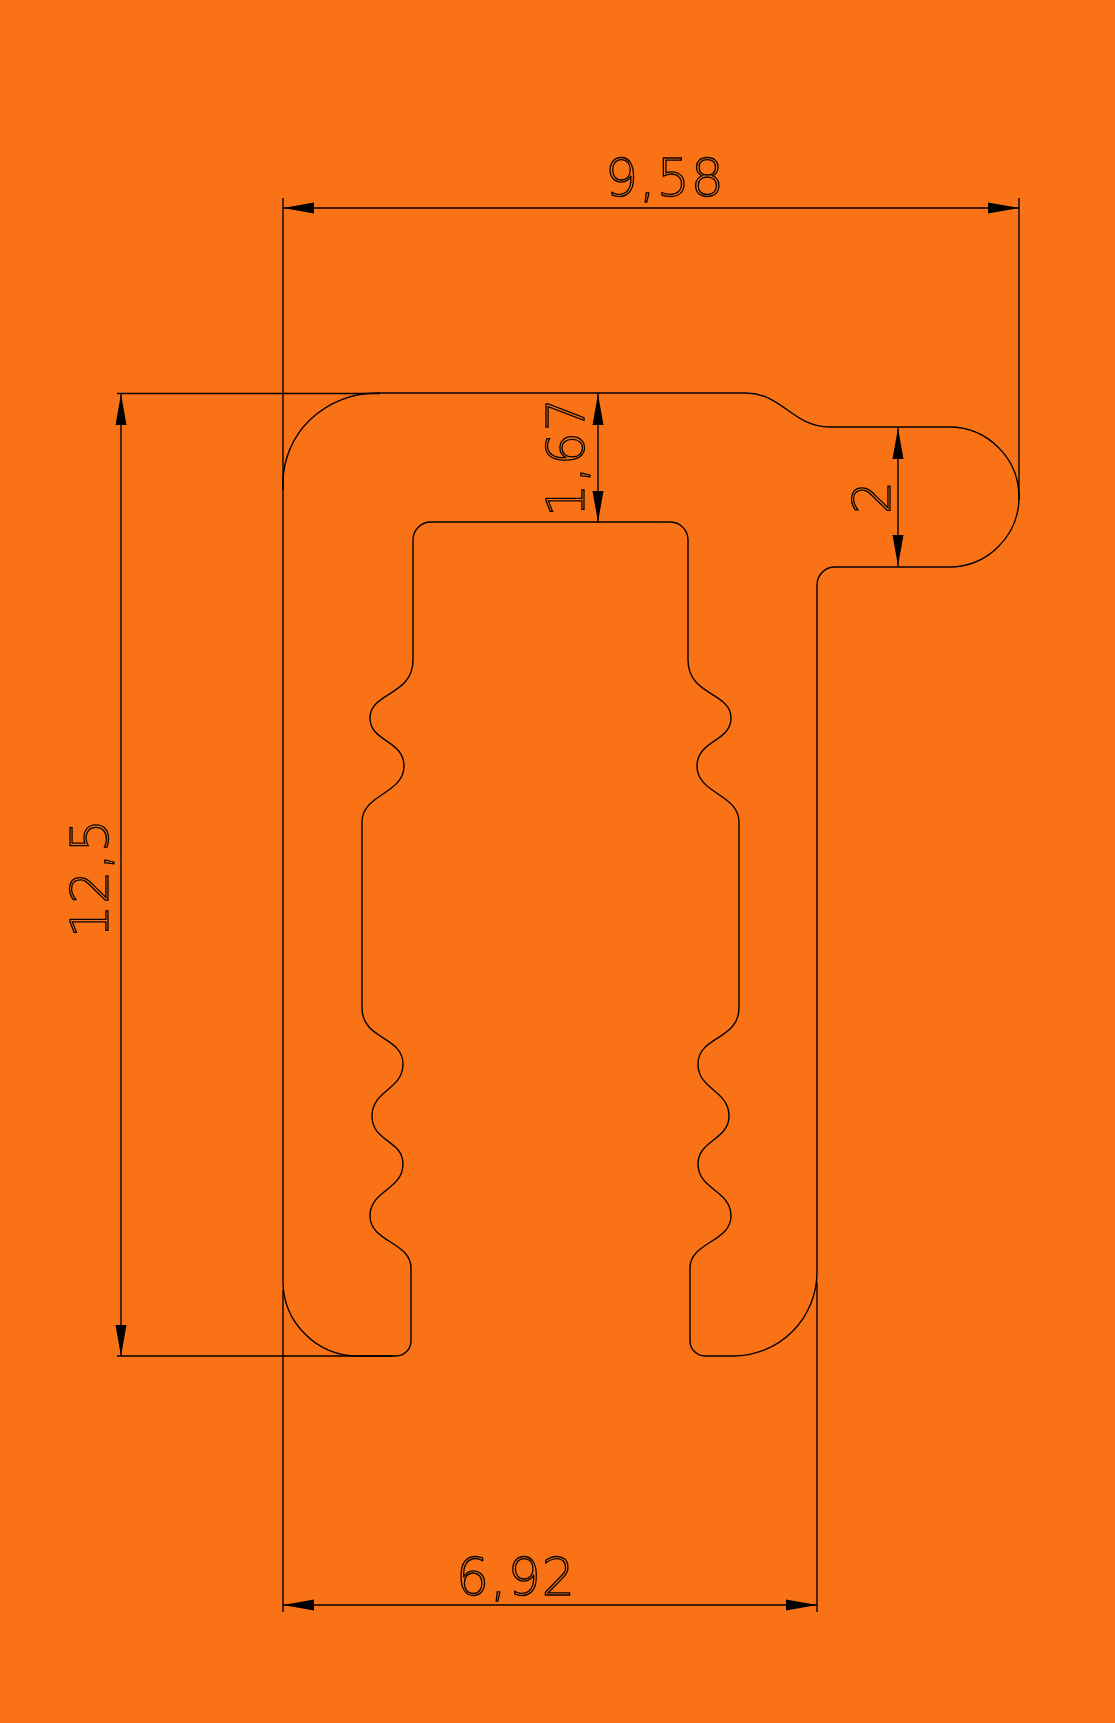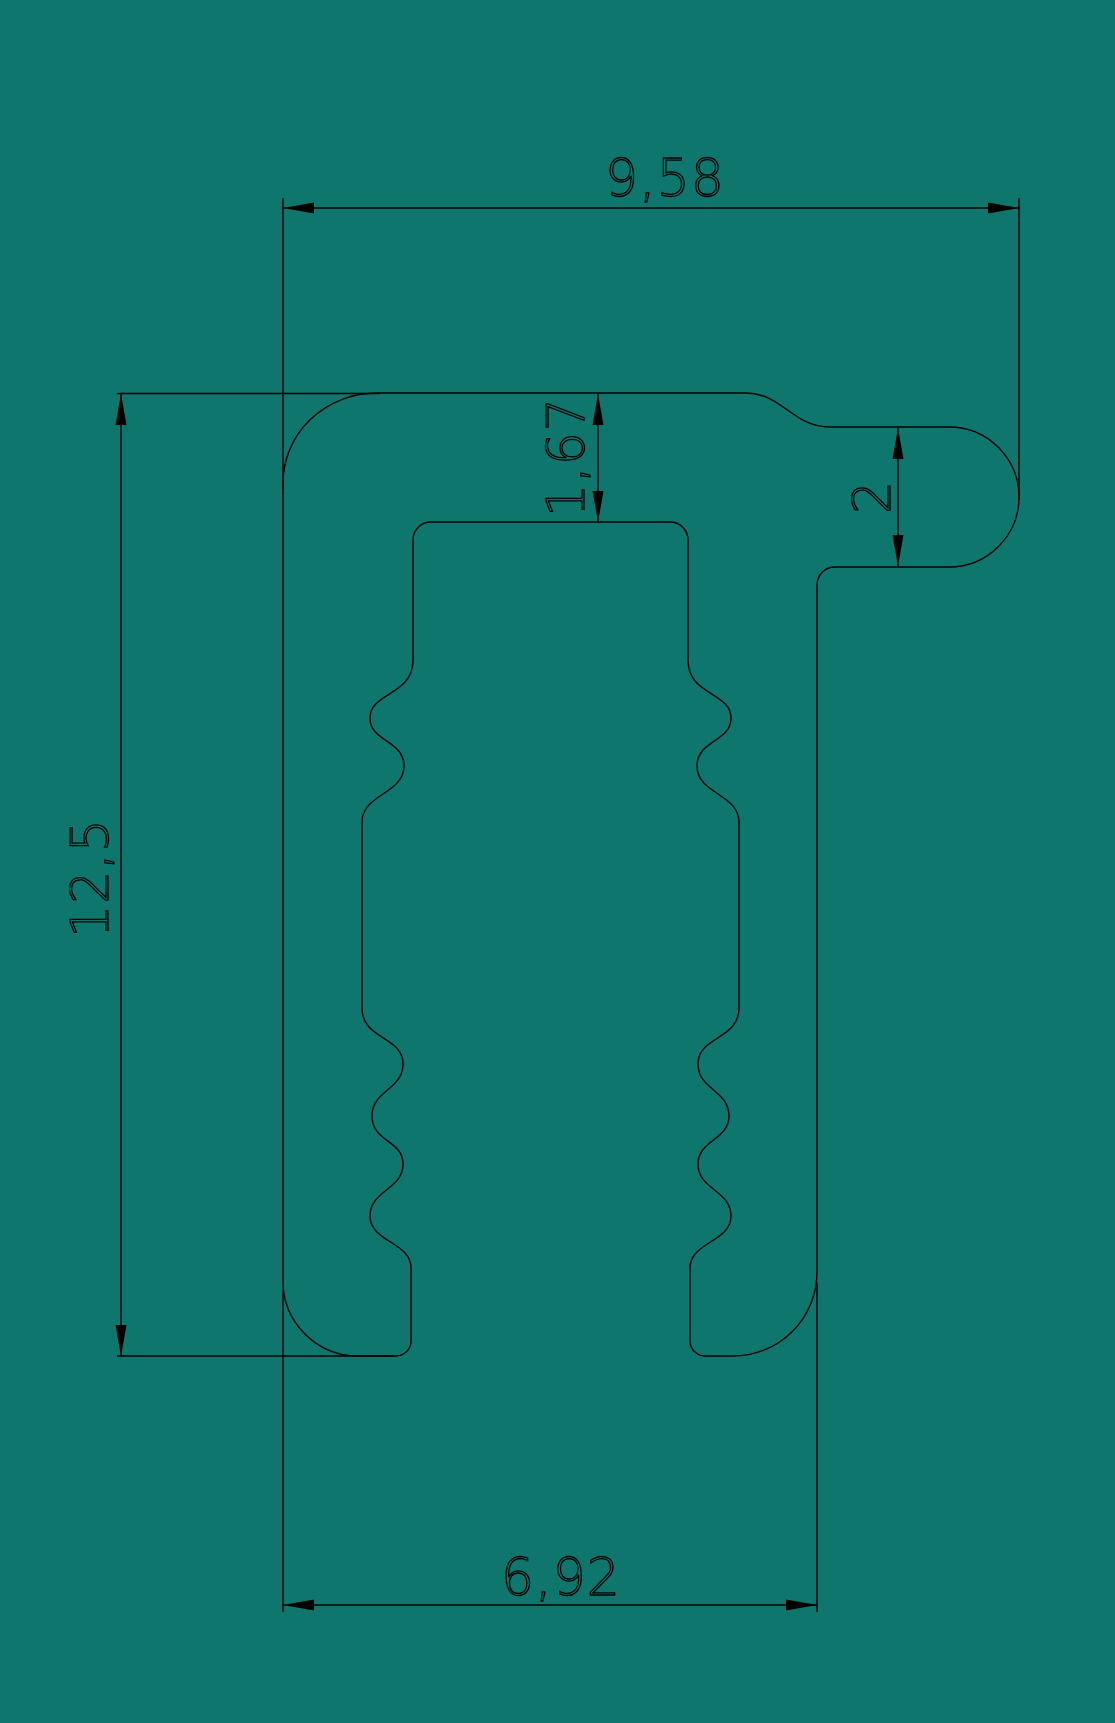--- a/index.html
+++ b/index.html
@@ -1,38 +1,38 @@
 <!DOCTYPE html>
 <html><head>
 <meta charset="utf-8">
 <style>
   html, body { margin: 0; padding: 0; background: #ffffff; }
   .canvas {
     position: relative;
     width: 1115px;
     height: 1723px;
-    background: #0f766e;
+    background: #f97316;
     overflow: hidden;
     font-family: "DejaVu Sans", "Liberation Sans", sans-serif;
   }
   .canvas svg { position: absolute; left: 0; top: 0; }
   .dim-label {
     position: absolute;
     font-size: 52px;
     font-weight: 300;
     letter-spacing: 1px;
     color: #000;
     white-space: nowrap;
     -webkit-text-fill-color: transparent;
     -webkit-text-stroke: 1.3px #000;
     transform: translate(-50%, -50%);
   }
   .dim-label.vertical { transform: translate(-50%, -50%) rotate(-90deg); }
   .lbl-top-width    { left: 665px;  top: 178px; }
-  .lbl-bottom-width { left: 516px;  top: 1577px; margin-left: 45px; }
+  .lbl-bottom-width { left: 516px;  top: 1577px; }
   .lbl-height       { left: 90px;   top: 878px; }
   .lbl-groove       { left: 566px;  top: 457px; }
   .lbl-tab          { left: 872px;  top: 497px; }
 </style>
 </head>
 <body>
 
 <div class="canvas">
 
   <svg width="1115" height="1723" viewBox="0 0 1115 1723" fill="none" stroke="#000" stroke-width="1.4" shape-rendering="geometricPrecision">

